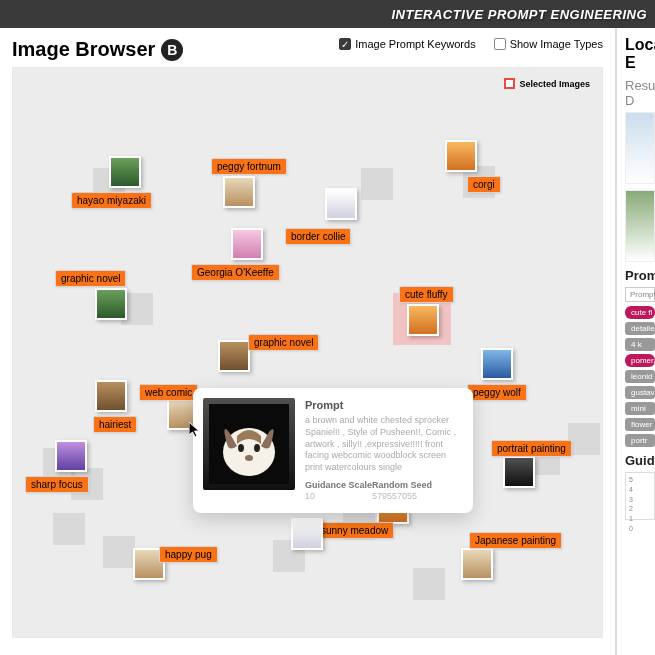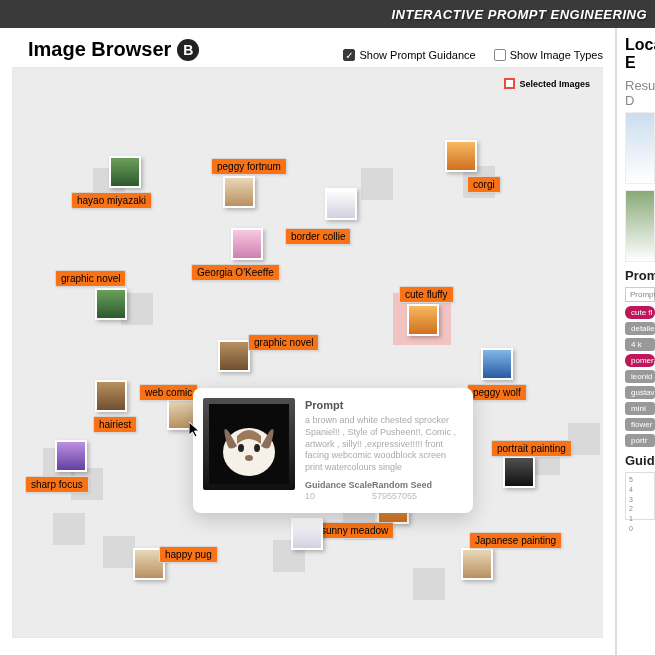--- a/index.html
+++ b/index.html
@@ -4,21 +4,21 @@
 <style>
   * { box-sizing: border-box; margin: 0; padding: 0; }
   body { font-family: -apple-system, Helvetica, Arial, sans-serif; width: 655px; height: 655px; overflow: hidden; background: #fff; }
   
   .topbar { background: #3a3a3a; color: #fff; height: 28px; display: flex; align-items: center; justify-content: flex-end; padding: 0 8px; font-weight: 700; font-style: italic; letter-spacing: 0.5px; font-size: 13px; text-shadow: 1px 1px 2px rgba(0,0,0,0.5); }
   
   .main { display: flex; height: calc(655px - 28px); }
   .left { flex: 0 0 615px; padding: 10px 12px; position: relative; }
   .right { flex: 1; border-left: 2px solid #ddd; padding: 8px 0 8px 8px; overflow: hidden; }
   
-  .panel-header { display: flex; align-items: flex-end; justify-content: space-between; margin-bottom: 6px; margin-left: 16px; }
+  .panel-header { display: flex; align-items: flex-start; justify-content: space-between; margin-bottom: 6px; }
   .panel-title { font-size: 20px; font-weight: 700; display: flex; align-items: center; gap: 6px; }
   .badge-b { display: inline-flex; width: 22px; height: 22px; border-radius: 50%; background: #222; color: #fff; font-size: 14px; font-weight: 700; align-items: center; justify-content: center; }
   
   .chk-row { display: flex; gap: 18px; font-size: 11px; align-items: center; }
   .chk { display: inline-flex; align-items: center; gap: 4px; cursor: pointer; }
   .chkbox { width: 12px; height: 12px; border: 1px solid #888; border-radius: 2px; display: inline-flex; align-items: center; justify-content: center; font-size: 10px; color: #fff; }
   .chkbox.checked { background: #3a3a3a; border-color: #3a3a3a; }
   
   .canvas { position: relative; background: #ececec; height: 571px; border: 1px solid #e8e8e8; }
   .legend-sel { position: absolute; top: 10px; right: 12px; font-size: 9px; font-weight: 700; display: flex; align-items: center; gap: 4px; }
@@ -72,21 +72,21 @@
 <div class="main">
   <div class="left">
     <div class="panel-header">
       <div class="panel-title">
         <span>Image Browser</span>
         <span class="badge-b">B</span>
       </div>
       <div class="chk-row">
         <label class="chk">
           <span class="chkbox checked">✓</span>
-          <span>Show Prompt Guidance</span>
+          <span>Image Prompt Keywords</span>
         </label>
         <label class="chk">
           <span class="chkbox"></span>
           <span>Show Image Types</span>
         </label>
       </div>
     </div>
 
     <div class="canvas">
       <div class="legend-sel">

